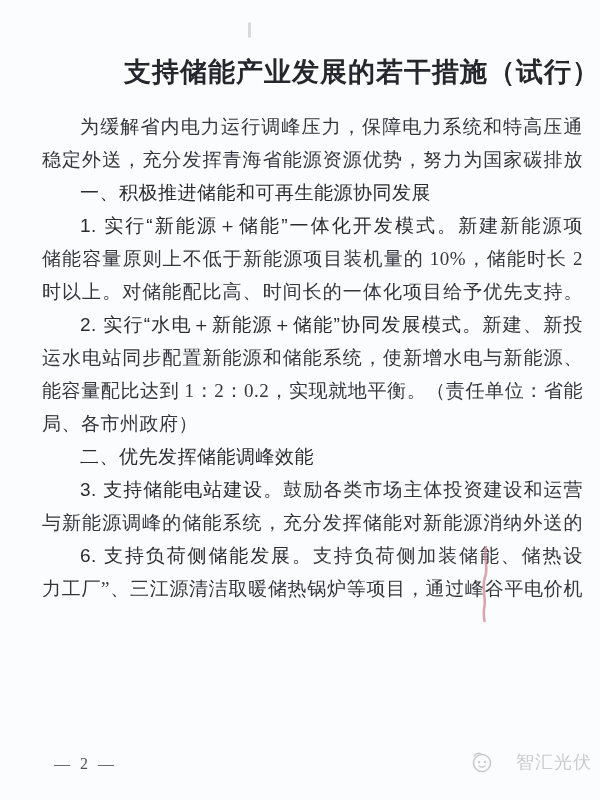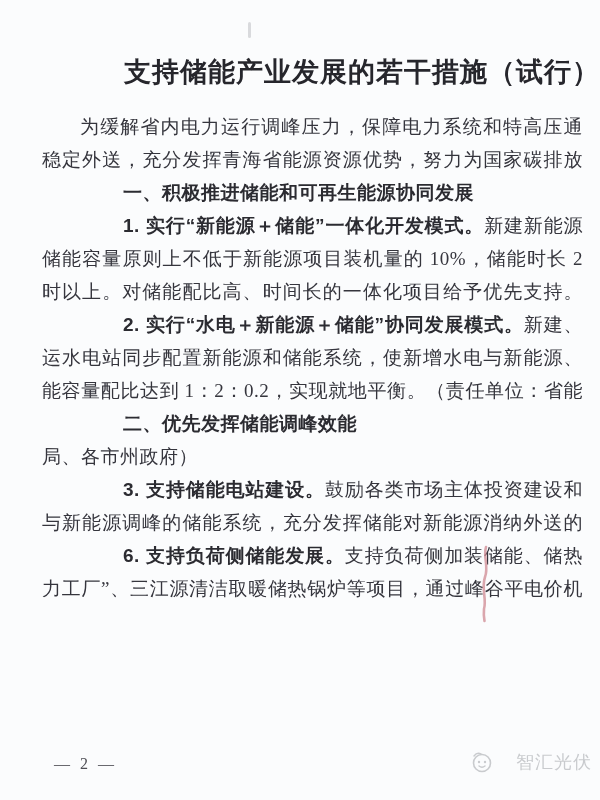--- a/index.html
+++ b/index.html
@@ -25,24 +25,23 @@
     left:42px;top:110px;width:541px;
     font-size:19px;
     line-height:33px;
     color:#35353d;
     letter-spacing:0.5px;
   }
   .line{height:33px;overflow:hidden;}
   .line.justify{text-align:justify;text-align-last:justify;}
   .line.indent{text-indent:2em;}
   .bold{
-    font-weight:700;
+    font-weight:400;
     color:#2b2b31;
     font-family:"Liberation Sans", sans-serif;
-    margin-left:43px;
   }
   .scan-artifact{
     position:absolute;
     left:248px;top:22px;width:3px;height:16px;
     background:#d9dadd;border-radius:2px;
   }
   .red-mark{
     position:absolute;
     left:477px;top:545px;
   }
@@ -74,22 +73,22 @@
 <div class="doc-body">
     <div class="line justify indent"><span>为缓解省内电力运行调峰压力，保障电力系统和特高压通道</span></div>
     <div class="line justify"><span>稳定外送，充分发挥青海省能源资源优势，努力为国家碳排放达</span></div>
     <div class="line indent"><span class="bold">一、积极推进储能和可再生能源协同发展</span></div>
     <div class="line justify indent"><span class="bold">1. 实行“新能源＋储能”一体化开发模式。</span><span>新建新能源项目，</span></div>
     <div class="line justify"><span>储能容量原则上不低于新能源项目装机量的 10%，储能时长 2 小</span></div>
     <div class="line justify"><span>时以上。对储能配比高、时间长的一体化项目给予优先支持。（责</span></div>
     <div class="line justify indent"><span class="bold">2. 实行“水电＋新能源＋储能”协同发展模式。</span><span>新建、新投</span></div>
     <div class="line justify"><span>运水电站同步配置新能源和储能系统，使新增水电与新能源、储</span></div>
     <div class="line justify"><span>能容量配比达到 1：2：0.2，实现就地平衡。（责任单位：省能源</span></div>
+    <div class="line"><span>局、各市州政府）</span></div>
     <div class="line indent"><span class="bold">二、优先发挥储能调峰效能</span></div>
-    <div class="line"><span>局、各市州政府）</span></div>
     <div class="line justify indent"><span class="bold">3. 支持储能电站建设。</span><span>鼓励各类市场主体投资建设和运营参</span></div>
     <div class="line justify"><span>与新能源调峰的储能系统，充分发挥储能对新能源消纳外送的支</span></div>
     <div class="line justify indent"><span class="bold">6. 支持负荷侧储能发展。</span><span>支持负荷侧加装储能、储热设施，</span></div>
     <div class="line justify"><span>力工厂”、三江源清洁取暖储热锅炉等项目，通过峰谷平电价机制</span></div>
   </div>
 
 <svg class="red-mark" width="16" height="78" viewBox="0 0 16 78">
   <path d="M9,2 C6,12 12,22 8,32 C4,44 10,54 7,64 C6.5,69 7,73 7.5,76" fill="none" stroke="#cf8a92" stroke-width="2.6" stroke-linecap="round" opacity="0.75"></path>
 </svg>
 

